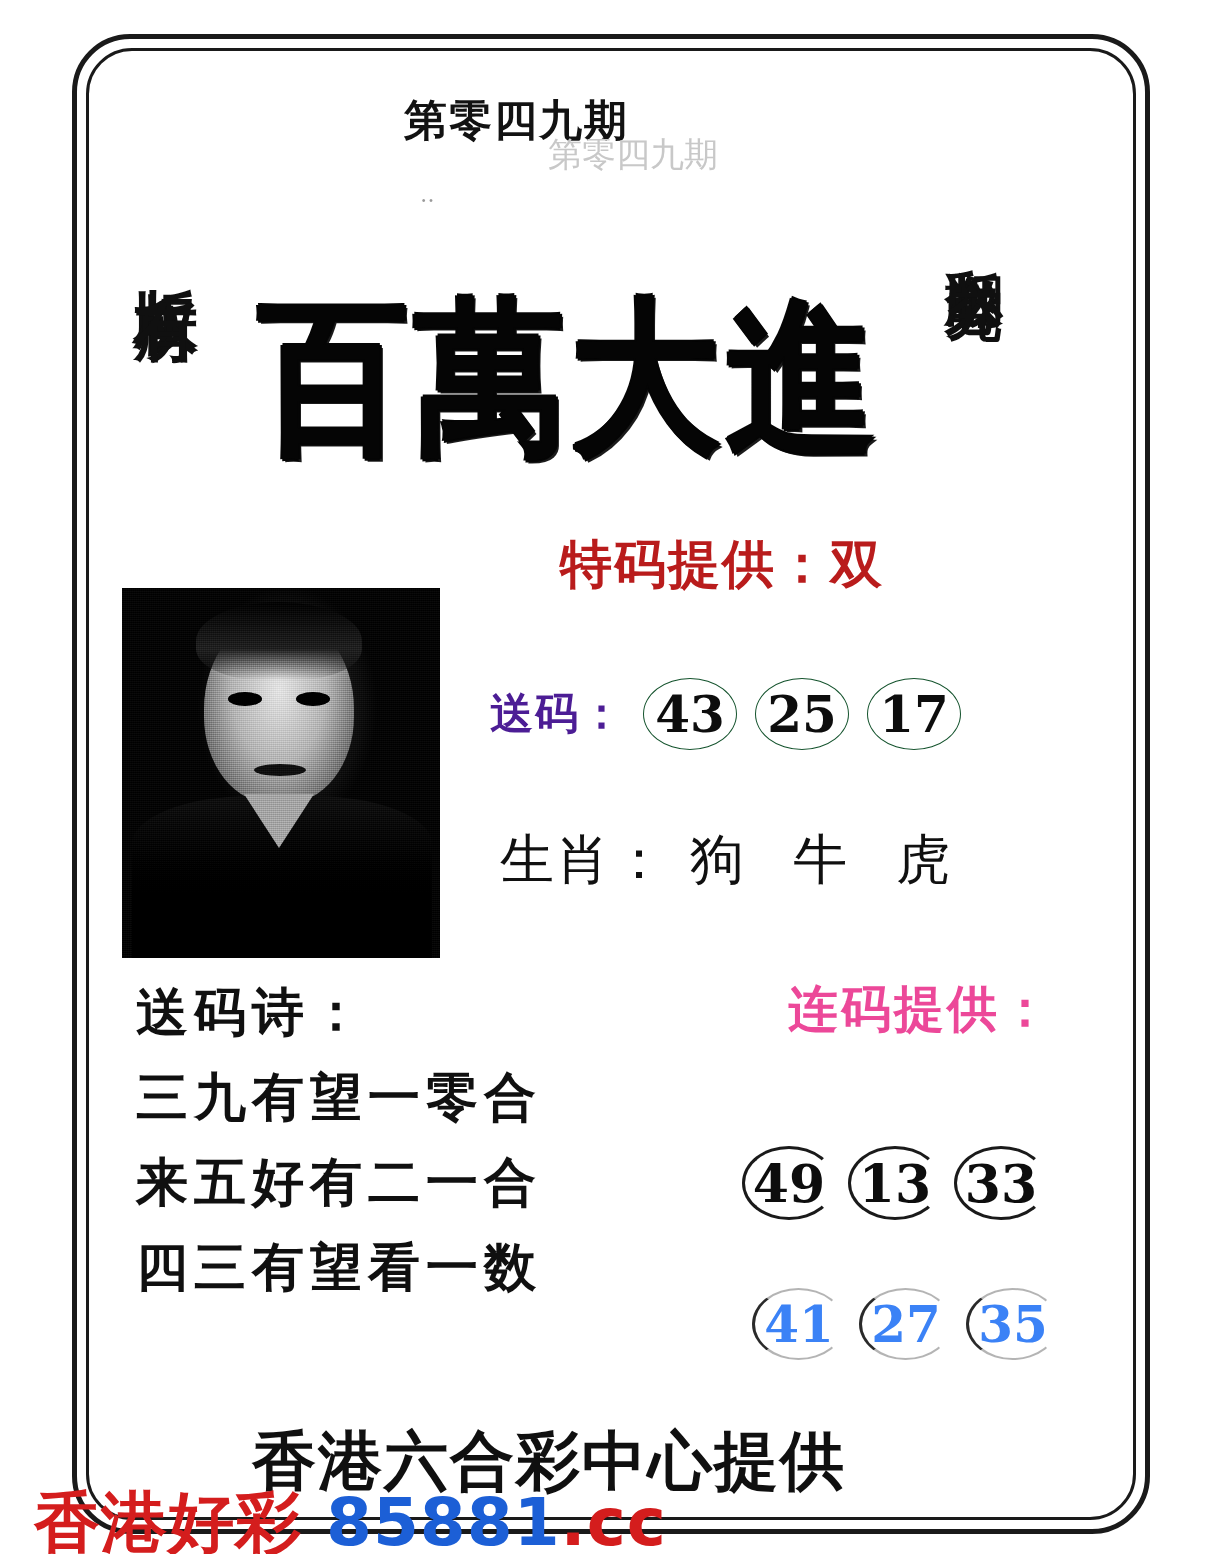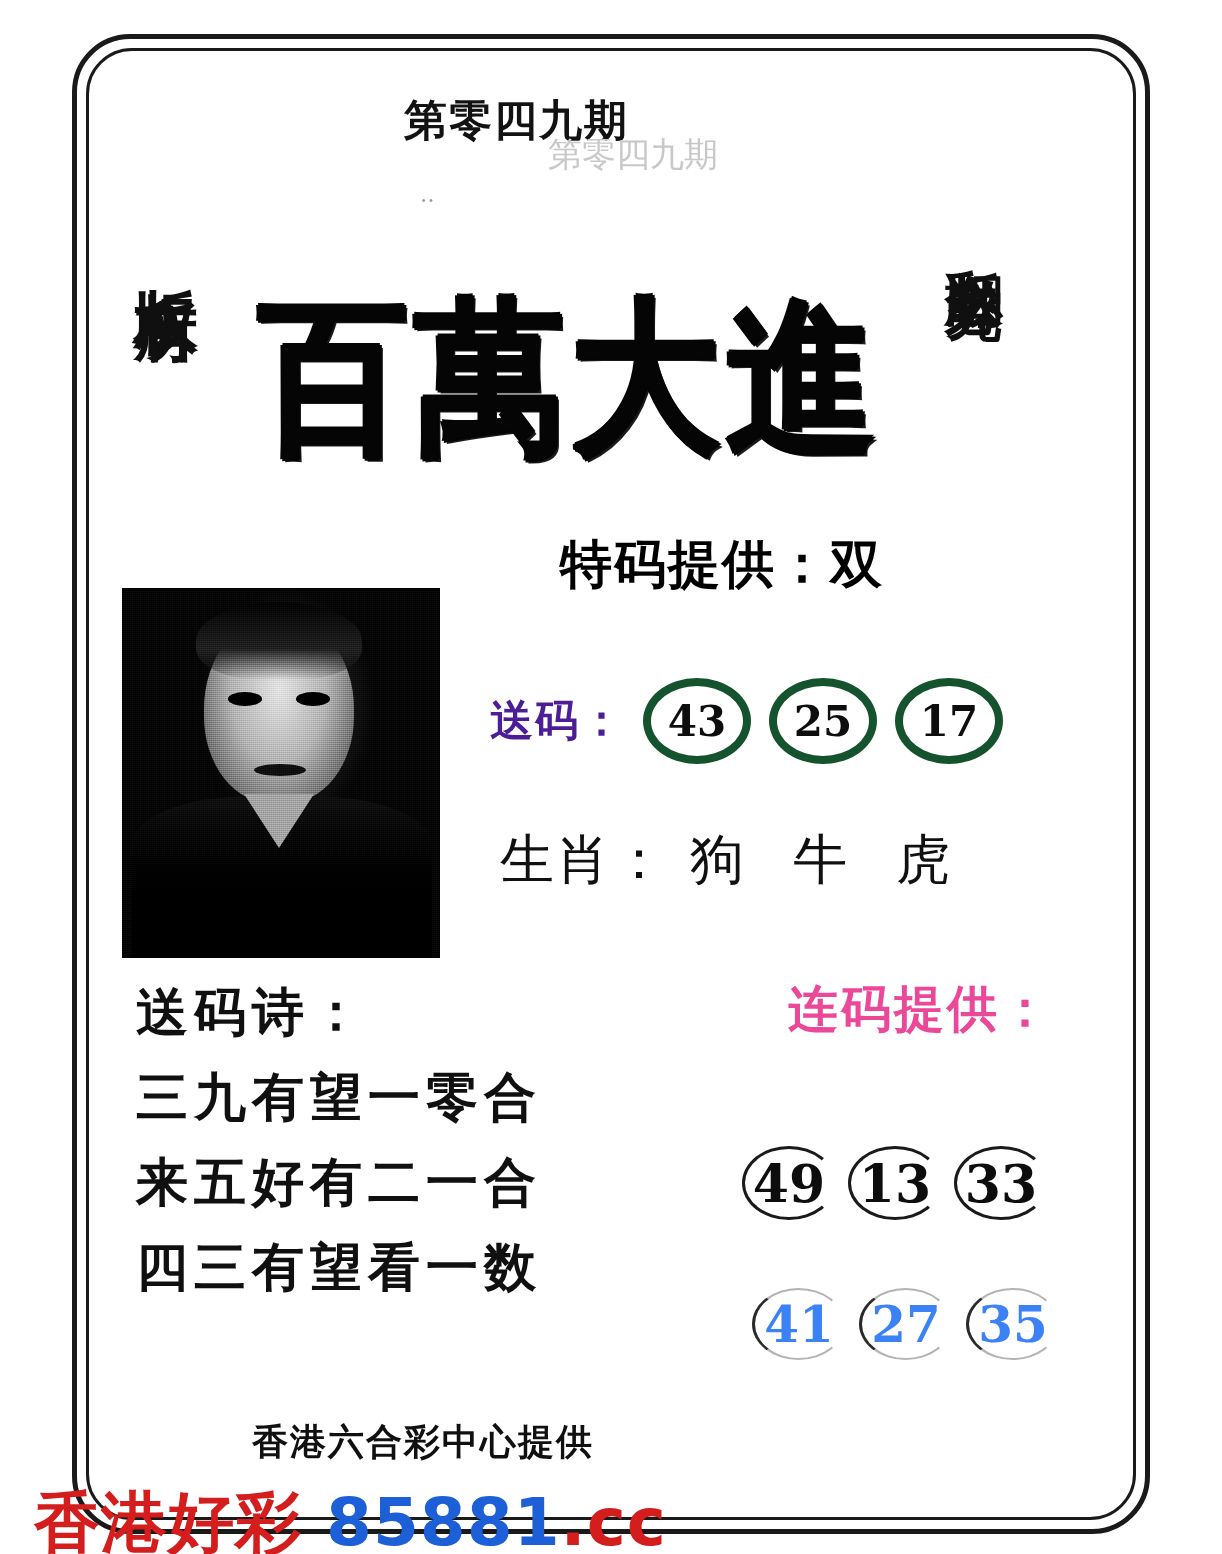--- a/index.html
+++ b/index.html
@@ -109,21 +109,21 @@
       3px 3px 0 #1b1b1b;
   }
 
   
   .special-line {
     position: absolute;
     left: 560px;
     top: 530px;
     font-size: 52px;
     font-weight: 700;
-    color: #000000;
+    color: #b91c1c;
     white-space: nowrap;
     letter-spacing: 2px;
   }
 
   
   .portrait {
     position: absolute;
     left: 122px;
     top: 588px;
     width: 318px;
@@ -209,26 +209,26 @@
   }
   .send-label {
     font-size: 43px;
     font-weight: 700;
     color: #4c1d95;
     letter-spacing: 2px;
   }
   .ball {
     width: 92px;
     height: 70px;
-    border: 8px solid #14532d;
+    border: 1px solid #14532d;
     border-radius: 50%;
     display: inline-flex;
     align-items: center;
     justify-content: center;
-    font-size: 42px;
+    font-size: 50px;
     font-weight: 700;
     color: #0d0d0d;
     margin-left: 18px;
     font-family: "DejaVu Serif", "Liberation Serif", serif;
   }
 
   
   .zodiac-row {
     position: absolute;
     left: 500px;
@@ -324,21 +324,21 @@
     border-top: 2px solid rgba(40,40,40,0.35);
     border-bottom: 2px solid rgba(40,40,40,0.35);
     border-right: 2px solid transparent;
   }
 
   
   .footer-cn {
     position: absolute;
     left: 252px;
     top: 1418px;
-    font-size: 36px;
+    font-size: 64px;
     font-weight: 700;
     color: #101010;
     letter-spacing: 2px;
     white-space: nowrap;
   }
   .watermark {
     position: absolute;
     left: 34px;
     top: 1478px;
     font-size: 66px;

